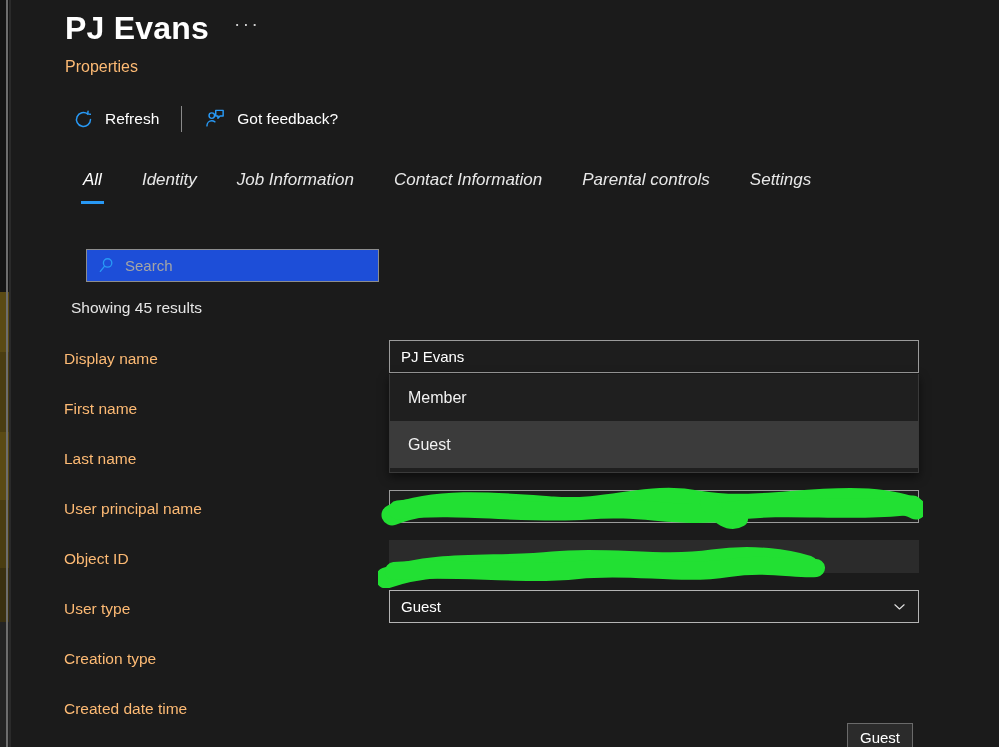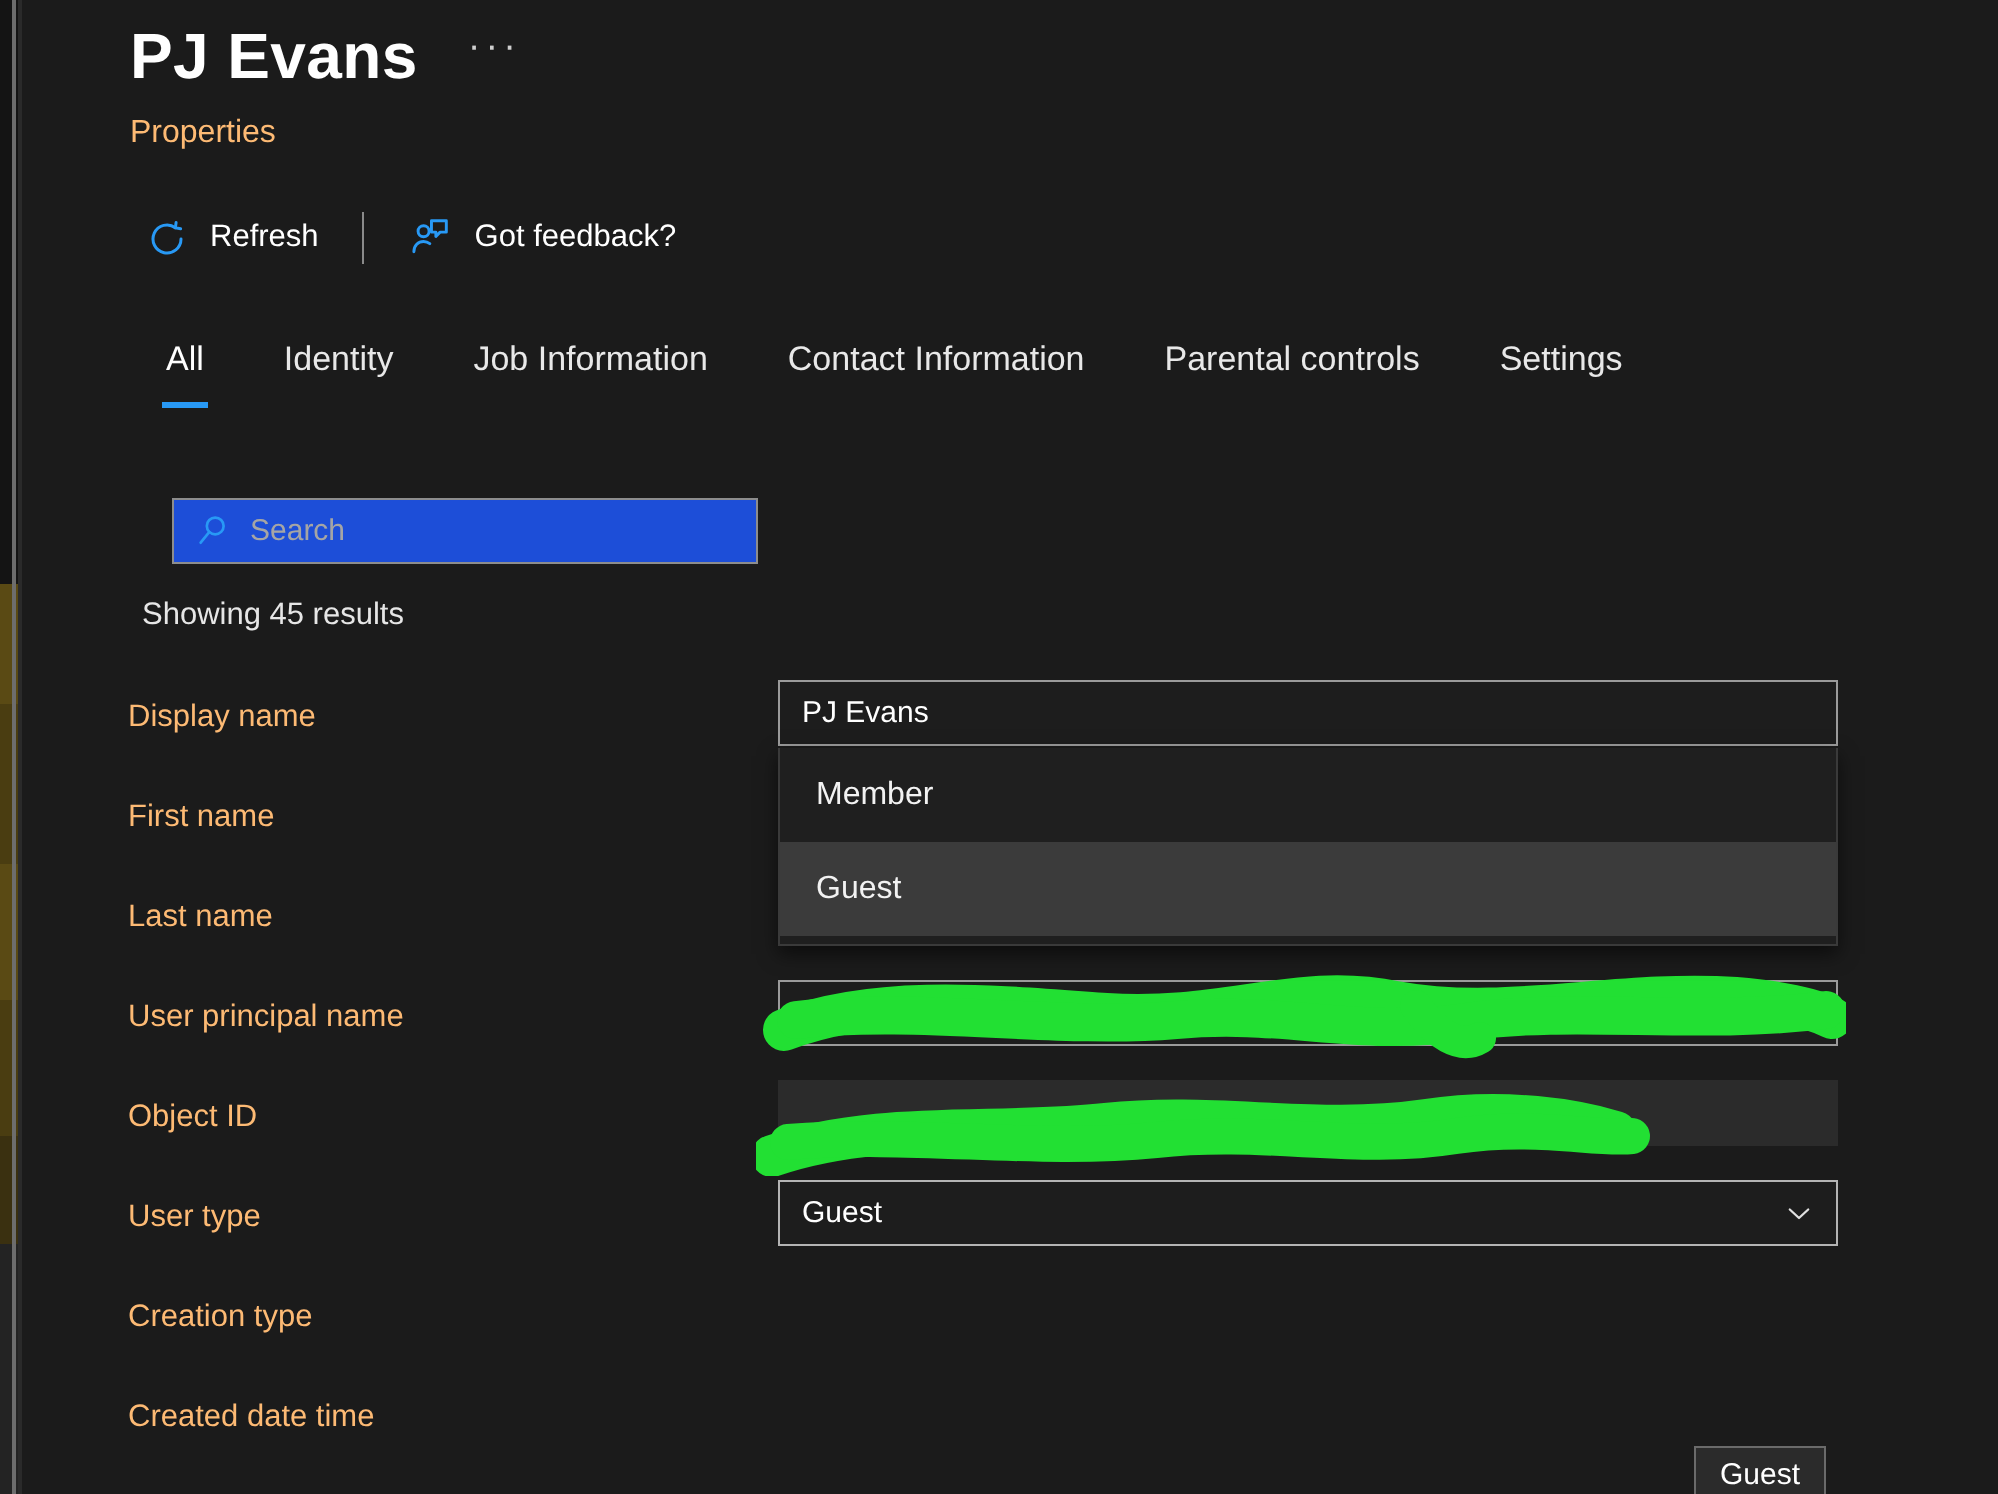--- a/index.html
+++ b/index.html
@@ -112,20 +112,21 @@
     align-items: flex-end;
     gap: 0;
     white-space: nowrap;
   }
   .tab {
     position: relative;
     padding: 2px 20px 14px 20px;
     font-size: 17px;
     color: #e8e8e8;
     cursor: pointer;
+    font-style: italic;
   }
   .tab.active { color: #ffffff; }
   .tab.active::after {
     content: "";
     position: absolute;
     left: 18px; right: 18px;
     bottom: 0;
     height: 3px;
     background: #2899f5;
   }

